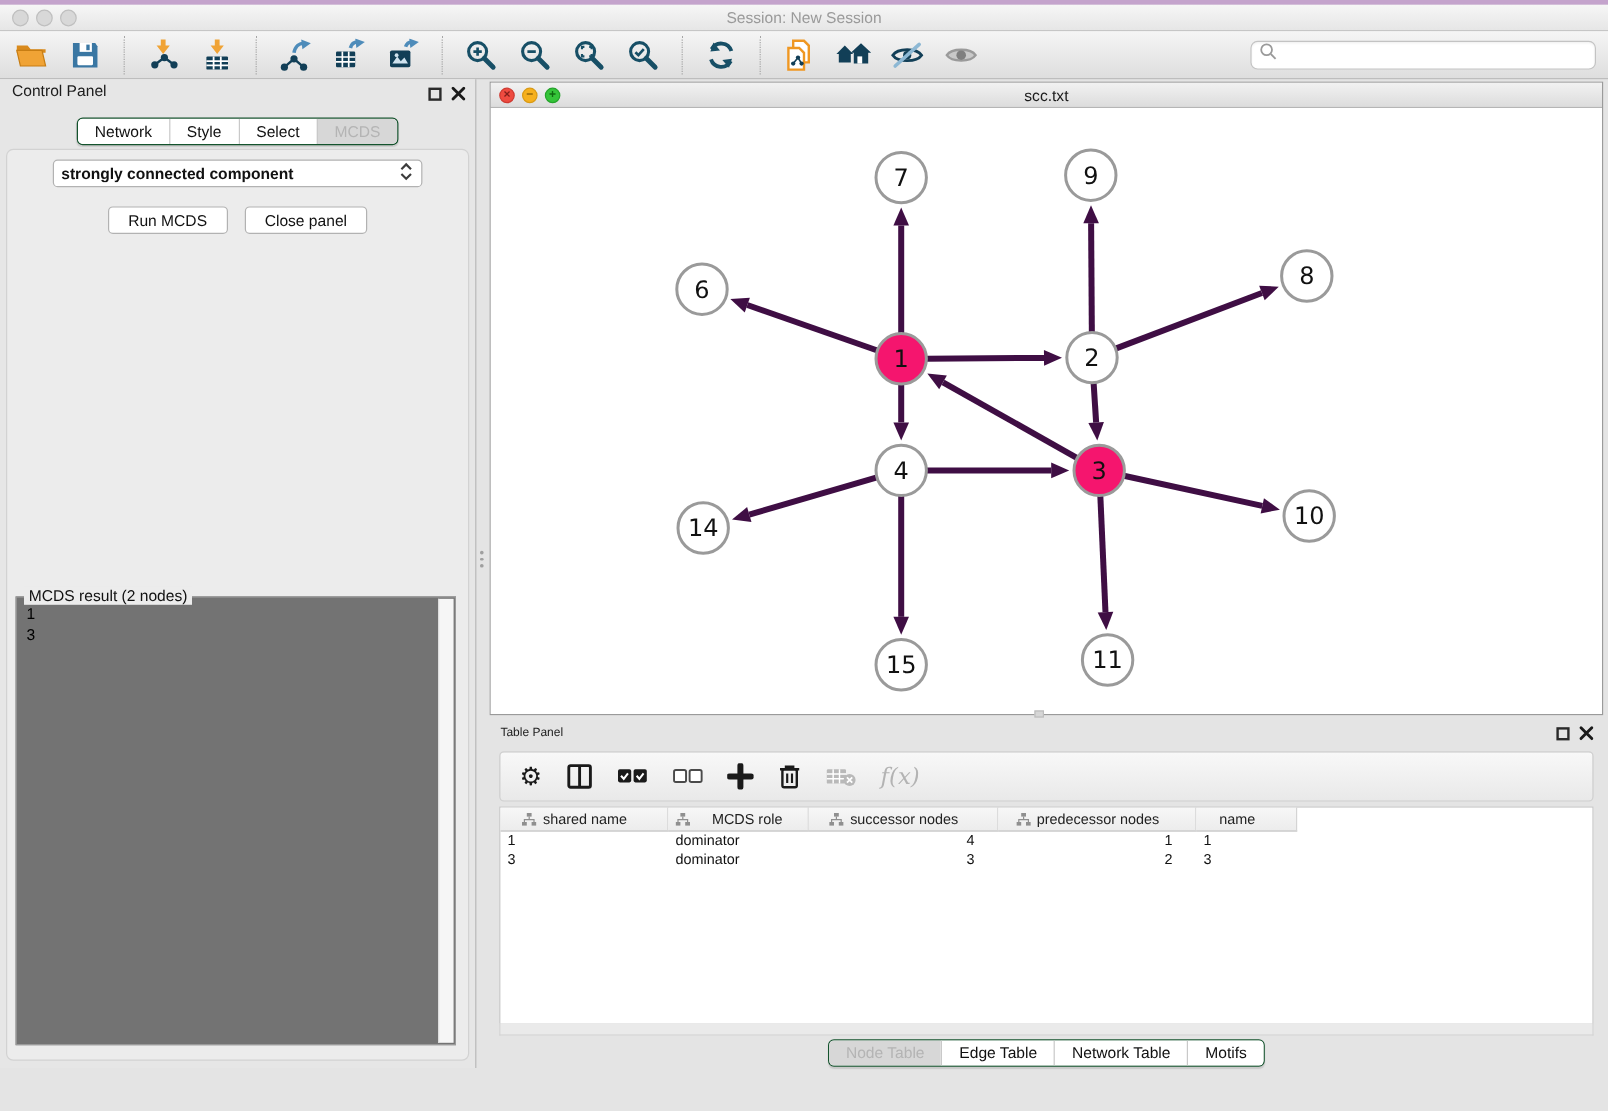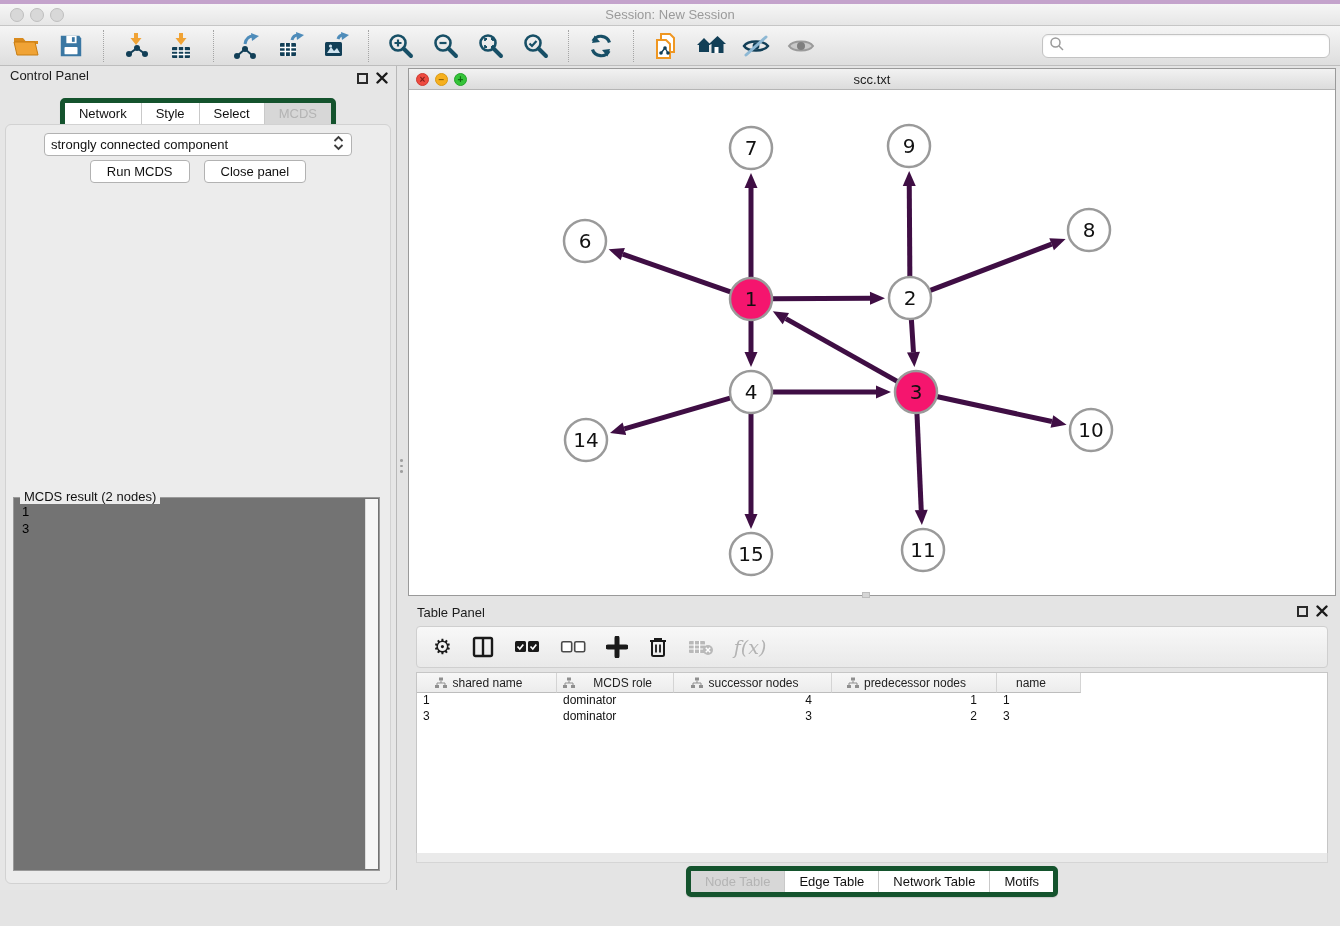--- a/index.html
+++ b/index.html
@@ -48,41 +48,41 @@
     position:absolute; left:0; top:62px; width:397px; bottom:36px;
     background:#e6e6e6; border-right:1px solid #b8b8b8;
   }
   .panel-head { position:relative; height:26px; }
   .panel-head .ph-title { position:absolute; left:10px; top:2px; font-size:13px; color:#1c1c1c; }
   .ph-icons { position:absolute; right:8px; top:6px; display:flex; gap:8px; align-items:center; }
   .ph-float { width:11px; height:11px; border:2px solid #2a2a2a; background:transparent; }
   .ph-close svg { display:block; }
 
   .cp-tabs { position:absolute; left:0; right:0; top:32px; display:flex; justify-content:center; }
-  .seg { display:flex; border:5px solid #14532d; border-radius:5px; overflow:hidden; background:#fff;
+  .seg { display:flex; border:1px solid #14532d; border-radius:5px; overflow:hidden; background:#fff;
          box-shadow:0 1px 1px rgba(0,0,0,0.12); }
   .seg .seg-tab {
     padding:3px 14px; font-size:13px; color:#111; background:#fff;
     border-left:1px solid #c9c9c9; white-space:nowrap;
   }
   .seg .seg-tab:first-child { border-left:none; }
   .seg .seg-tab.selected { background:#d7d7d7; color:#b4b4b4; }
 
   .cp-body {
     position:absolute; left:5px; right:5px; top:58px; bottom:6px;
     background:#ececec; border:1px solid #d2d2d2; border-radius:6px;
   }
   .opt-label { margin-top:18px; text-align:center; font-size:13px; color:#111; }
   .dropdown {
     margin:8px auto 0; width:308px; height:23px; background:#fff;
     border:1px solid #b2b2b2; border-radius:4px; display:flex; align-items:center;
-    padding:0 6px; font-size:13px; color:#111;
+    padding:0 6px; font-size:13px; color:#111;font-weight:bold;
   }
   .dropdown .dd-value { flex:1; white-space:nowrap; overflow:hidden; }
-  .cp-buttons { display:flex; justify-content:center; gap:14px; margin-top:4px; }
+  .cp-buttons { display:flex; justify-content:center; gap:14px; margin-top:16px; }
   .push-btn {
     background:#fff; border:1px solid #b2b2b2; border-radius:4px;
     font-size:13px; color:#111; padding:3px 16px; font-family:inherit;
   }
 
   .result-box {
     position:absolute; left:7px; right:10px; top:372px; bottom:12px;
     border:1px solid #9a9a9a; background:#737373;
   }
   .result-legend {
@@ -128,21 +128,21 @@
   .v-grip i { width:3px; height:3px; background:#9f9f9f; border-radius:50%; }
   .h-grip { position:absolute; left:862px; top:588px; width:8px; height:6px;
             background:#d6d6d6; border:1px solid #bdbdbd; }
 
   
   .table-panel {
     position:absolute; left:408px; top:596px; width:928px; height:292px;
     background:#e4e4e4;
   }
   .tp-head { position:relative; height:24px; }
-  .tp-head .ph-title { position:absolute; left:9px; top:5px; font-size:13px; color:#1c1c1c; }
+  .tp-head .ph-title { position:absolute; left:9px; top:5px; font-size:10px; color:#1c1c1c; }
   .tp-toolbar {
     margin:2px 8px 4px; height:42px;
     background:linear-gradient(#f8f8f8,#e9e9e9);
     border:1px solid #cfcfcf; border-radius:4px;
     display:flex; align-items:center; gap:20px; padding:0 16px;
   }
   .tp-tool { display:flex; align-items:center; justify-content:center; }
   .fx-label { font-family:"DejaVu Serif", serif; font-style:italic; font-size:19px; color:#b3b3b3; }
 
   .tp-table-wrap {

